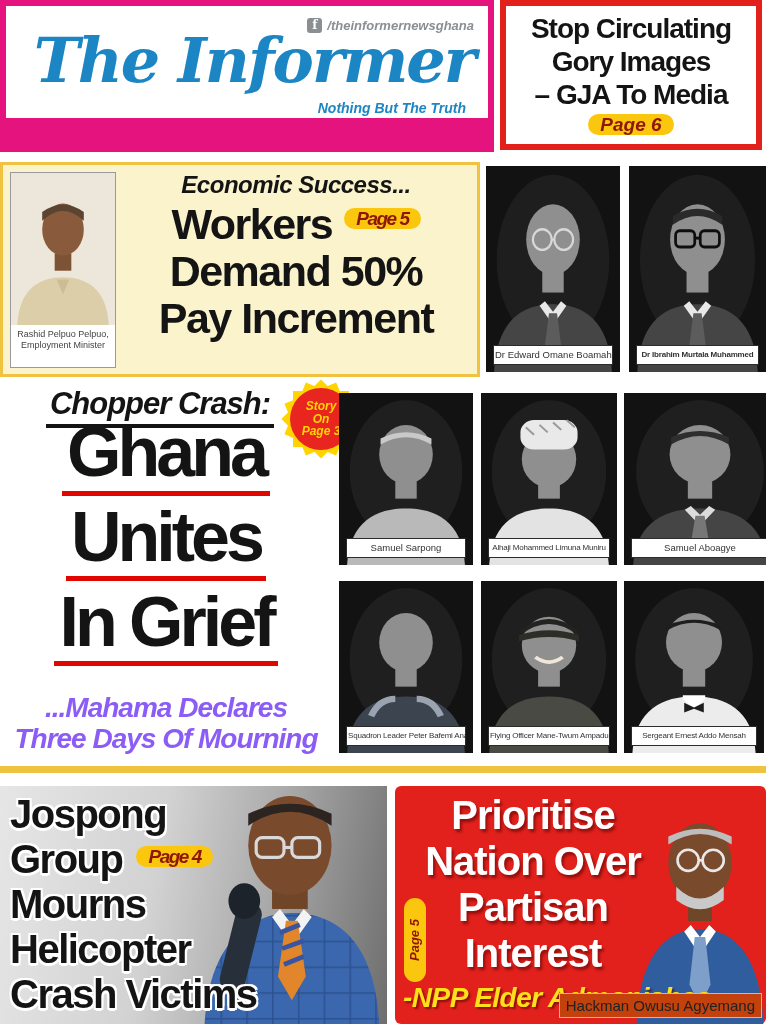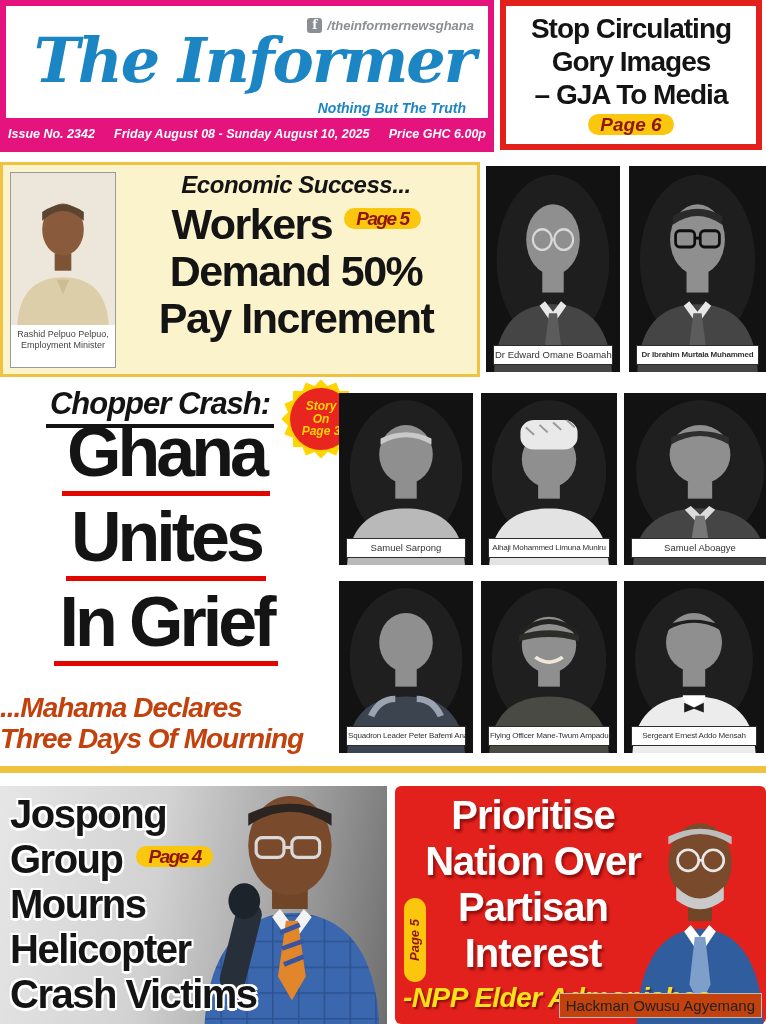--- a/index.html
+++ b/index.html
@@ -52,23 +52,23 @@
   .pcap.small { font-size:8px; letter-spacing:-0.2px; }
 
   
   .lead-kicker { position:absolute; left:0; top:386px; width:320px; text-align:center; }
   .lead-kicker span { display:inline-block; font-style:italic; font-weight:800; font-size:31px;
                       letter-spacing:-1px; color:#141414; border-bottom:4px solid #141414; padding:0 4px 2px; }
   .lead-h1 { position:absolute; left:0; top:420px; width:332px; text-align:center;text-decoration:underline; }
   .lead-h1 span { display:inline-block; font-weight:800; font-size:70px; line-height:64px;
                   letter-spacing:-4px; color:#141414; border-bottom:5px solid #E10600;
                   padding:0 5px 7px; margin-bottom:9px; }
-  .lead-sub { position:absolute; left:0; top:692px; width:332px; 
+  .lead-sub { position:absolute; left:0; top:692px; width:332px; text-align:center;
               font-style:italic; font-weight:800; font-size:28px; line-height:31px;
-              letter-spacing:-1px; color:#c2410c; }
+              letter-spacing:-1px; color:#8b5cf6; }
 
   
   .starburst { position:absolute; left:281px; top:379px; width:80px; height:80px; }
   .spike { position:absolute; inset:12px; background:#FFD400; }
   .sp2 { transform:rotate(22.5deg); } .sp3 { transform:rotate(45deg); } .sp4 { transform:rotate(67.5deg); }
   .star-core { position:absolute; inset:9px; background:#E8251F; border-radius:50%;
                display:flex; flex-direction:column; align-items:center; justify-content:center; }
   .star-core div { color:#FFD400; font-style:italic; font-weight:bold; font-size:12px; line-height:12.5px; }
 
   
@@ -106,25 +106,20 @@
 <div id="page">
 
   <div class="masthead">
     <div class="masthead-inner">
       <div class="fb-row">
         <span class="fb-icon">f</span>
         <span class="fb-handle">/theinformernewsghana</span>
       </div>
       <div class="logo">The Informer</div>
       <div class="tagline">Nothing But The Truth</div>
-    </div>
-    <div class="issue-bar">
-      <span>Issue No. 2342</span>
-      <span>Friday August 08 - Sunday August 10, 2025</span>
-      <span>Price  GHC 6.00p</span>
     </div>
   </div>
 
   <div class="gja-box">
     <div class="gja-line">Stop Circulating</div>
     <div class="gja-line">Gory Images</div>
     <div class="gja-line">– GJA To Media</div>
     <span class="pill">Page 6</span>
   </div>
 

